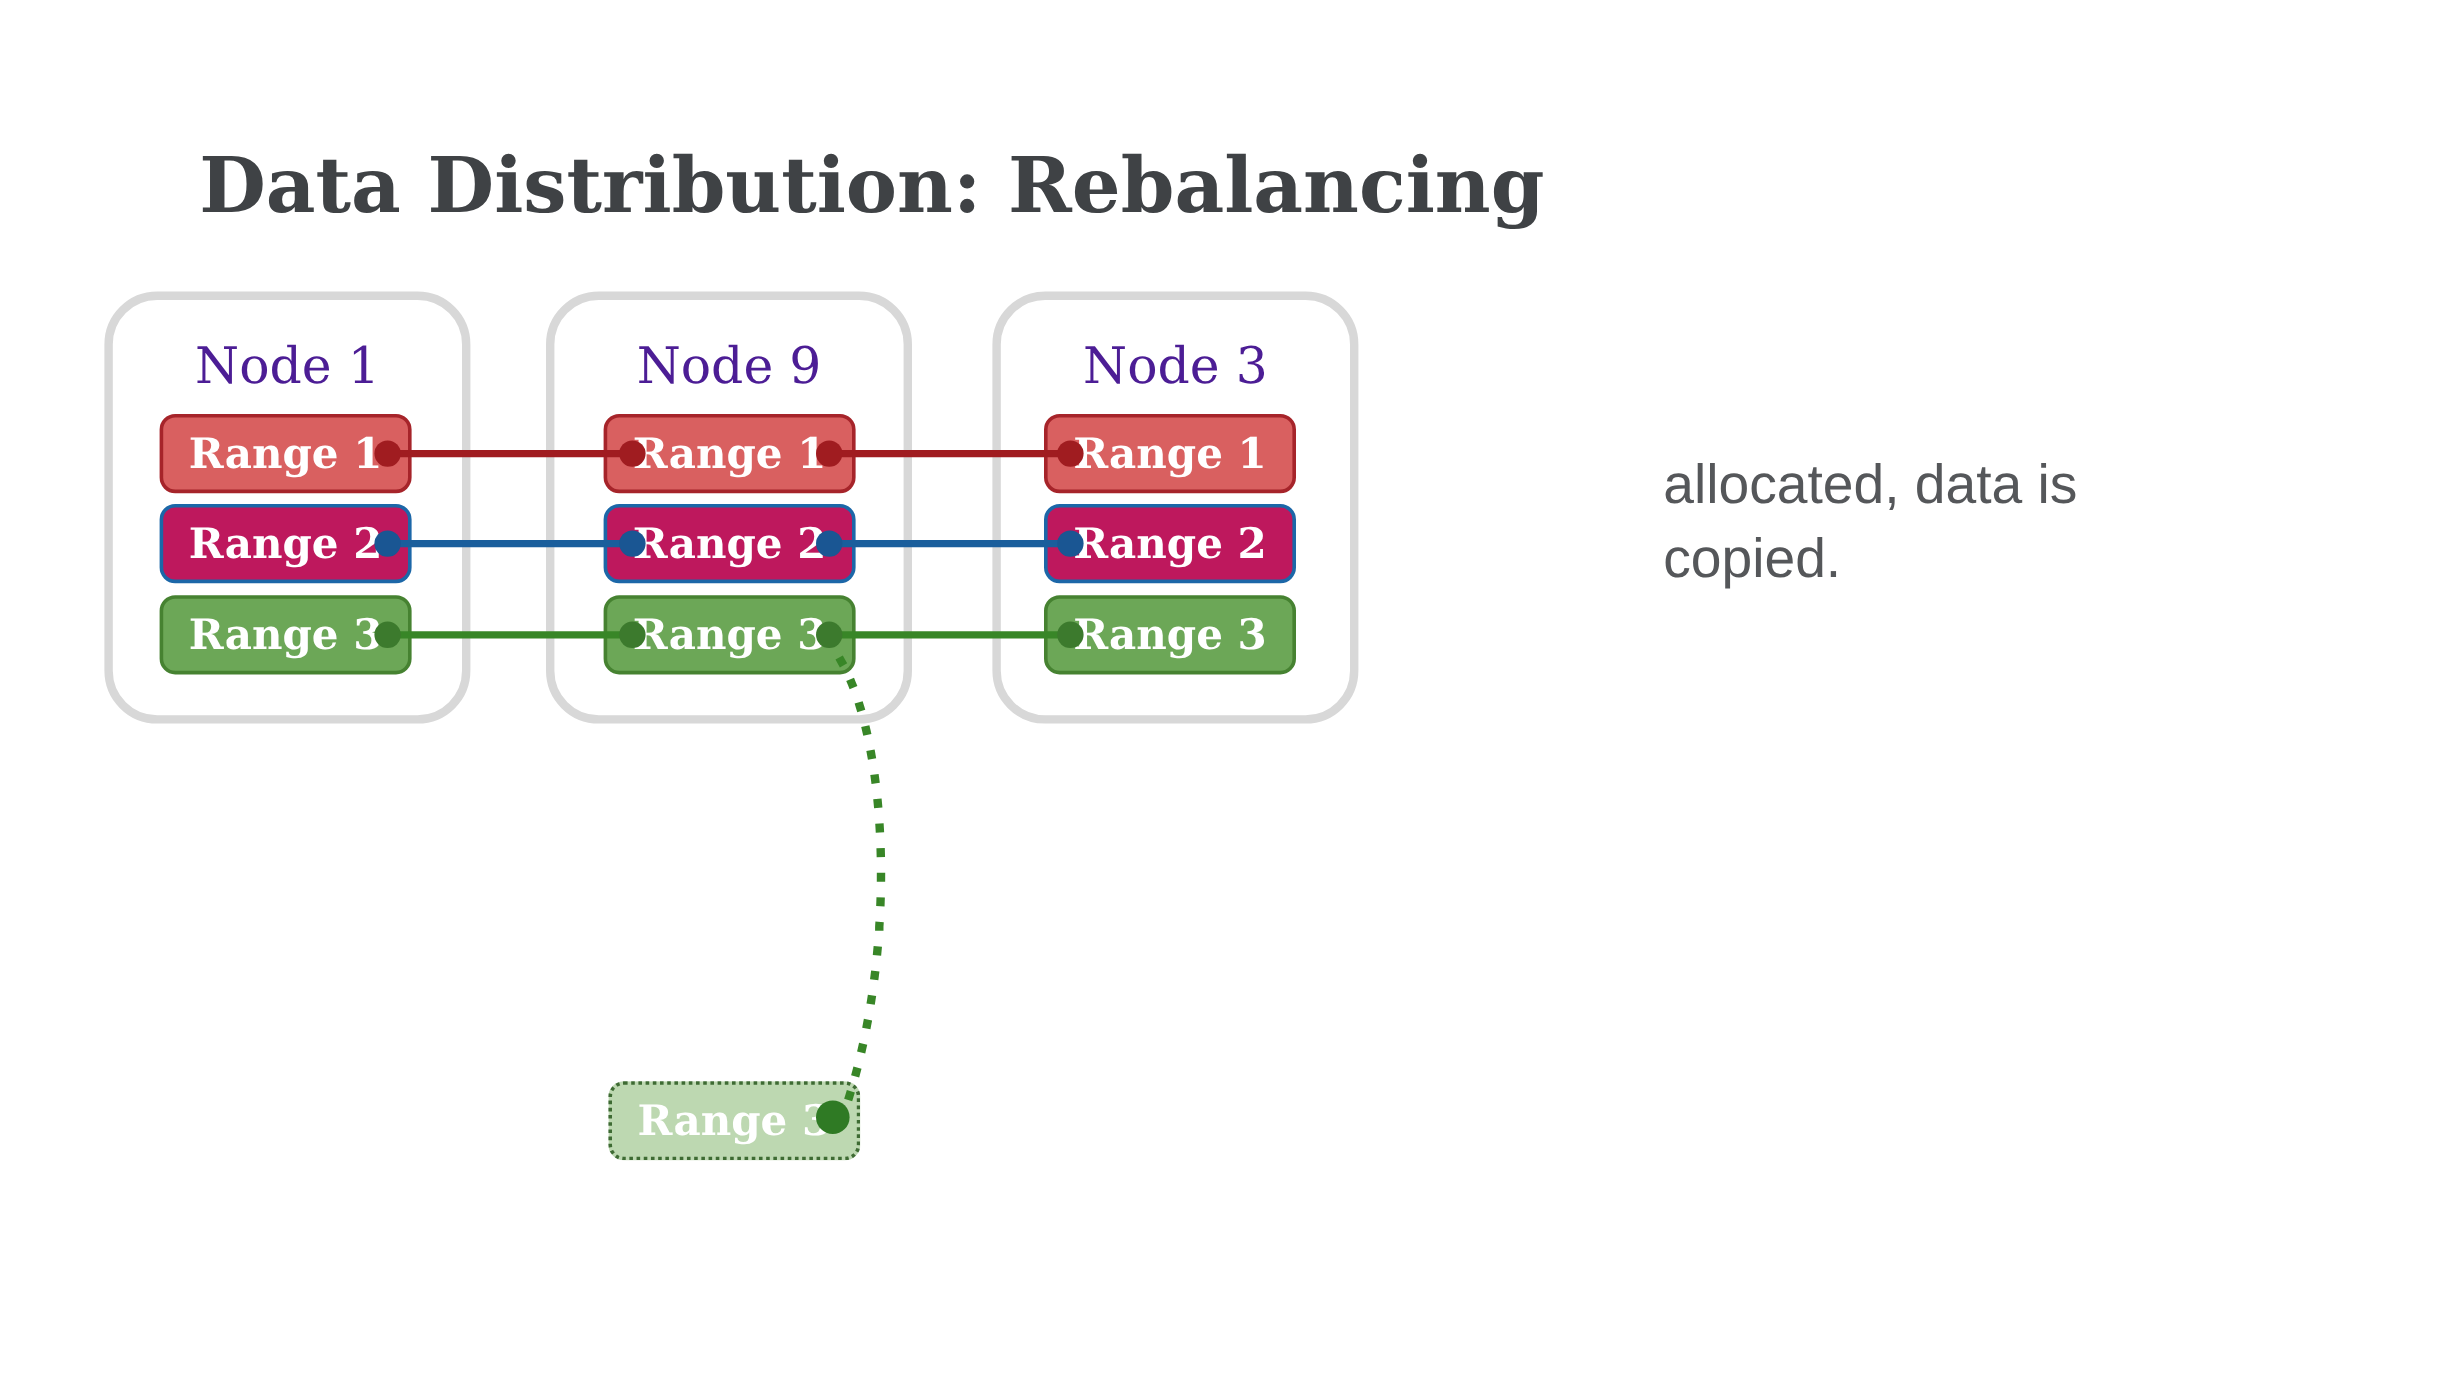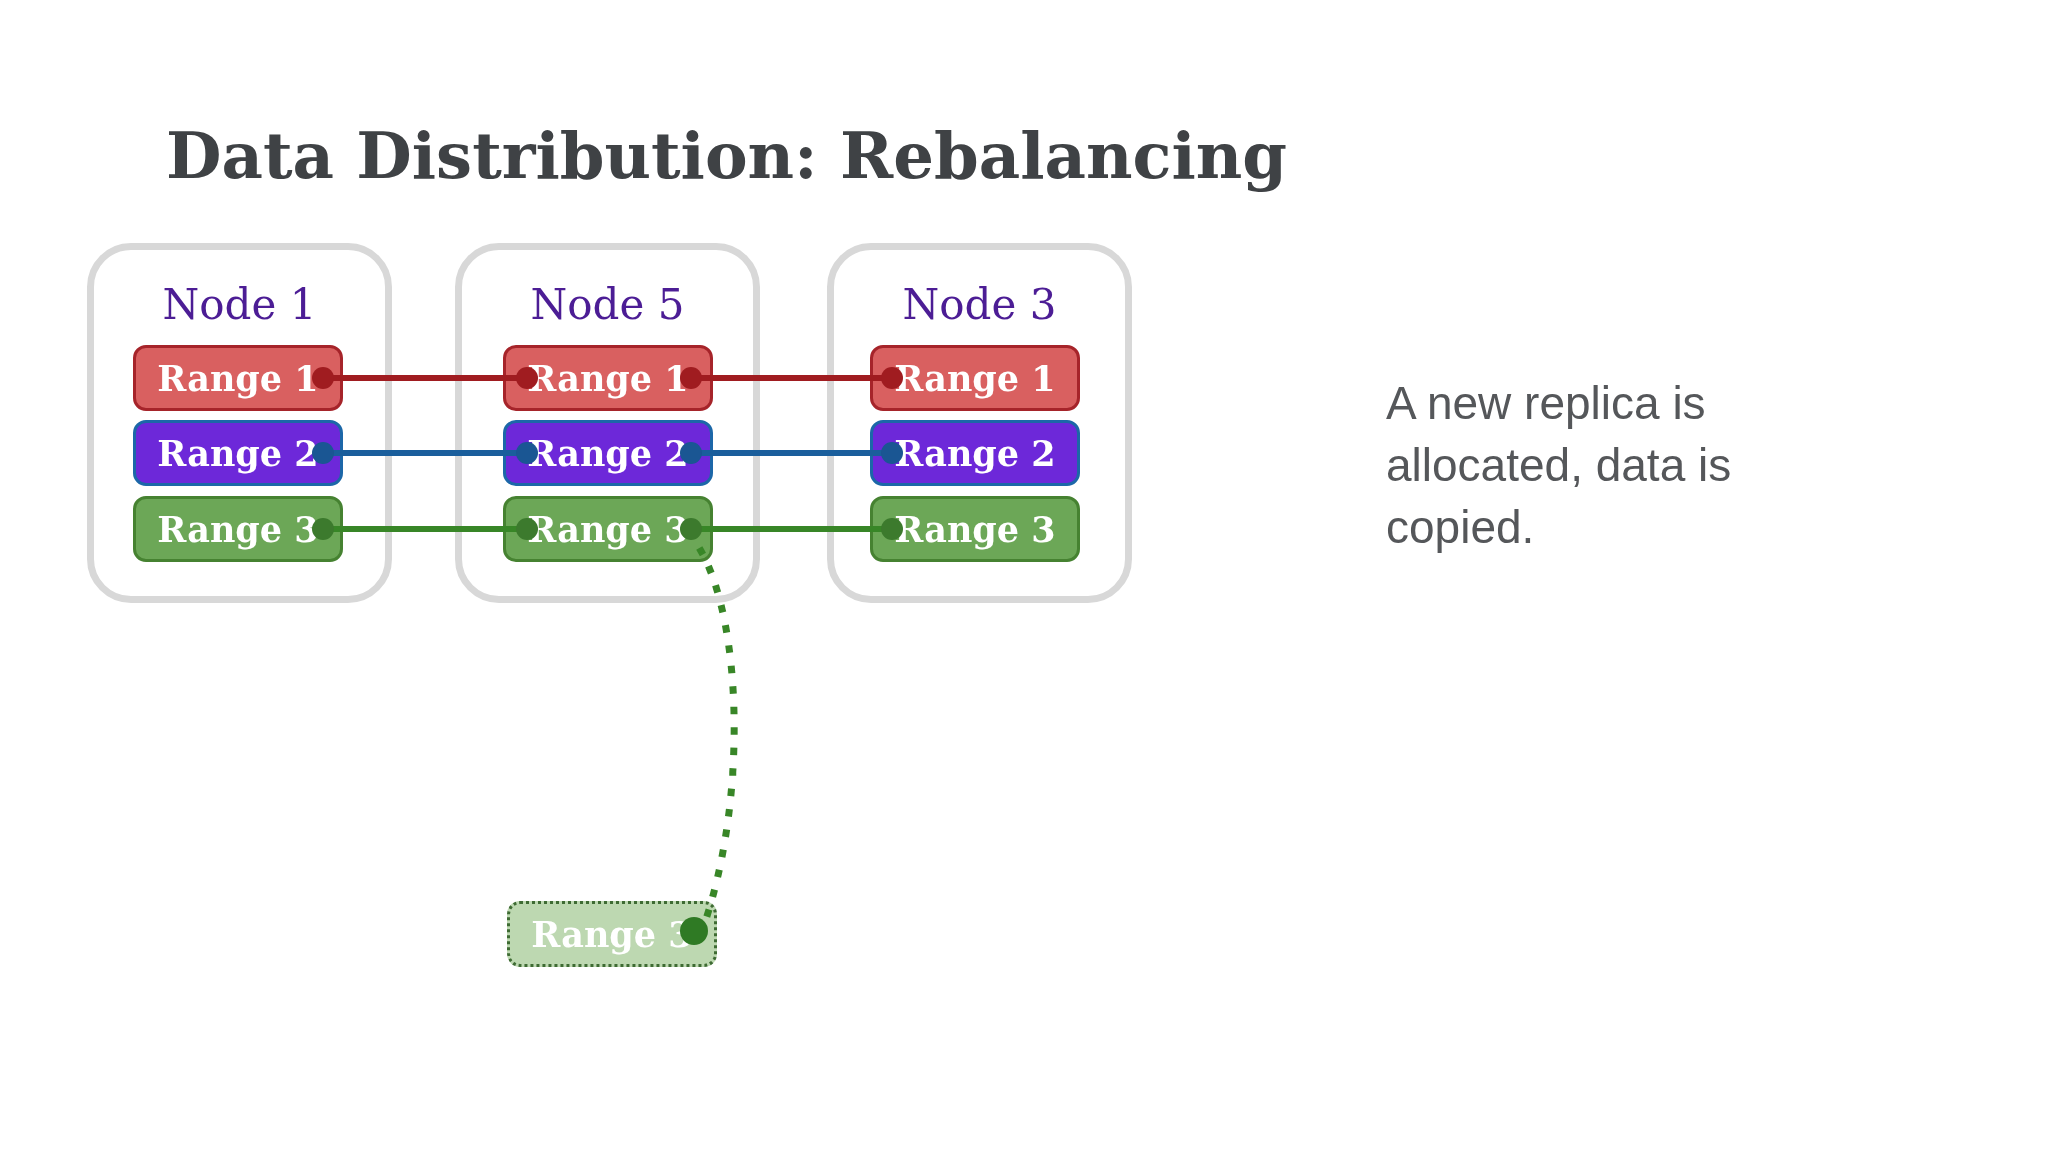--- a/index.html
+++ b/index.html
@@ -43,21 +43,21 @@
     box-sizing:border-box;
     width:210px;height:66px;
     border-radius:13px;
     display:flex;align-items:center;justify-content:center;
     font-size:35px;
     font-weight:700;
     color:#ffffff;
     z-index:2;
   }
   .range.red  {background:#D96060;border:3px solid #A6242A;}
-  .range.blue {background:#6d28d9;border:3px solid #1C67A8;}
+  .range.blue {background:#be185d;border:3px solid #1C67A8;}
   .range.green{background:#6CA757;border:3px solid #468231;}
   .range.green-pending{
     background:#BDD8B1;
     border:3px dotted #3E6B33;
   }
   
   .n1r1{left:133px;top:345px;} .n1r2{left:133px;top:420px;} .n1r3{left:133px;top:496px;}
   .n2r1{left:503px;top:345px;} .n2r2{left:503px;top:420px;} .n2r3{left:503px;top:496px;}
   .n3r1{left:870px;top:345px;} .n3r2{870px;top:345px;}
   .n3r1{left:870px;top:345px;} .n3r2{left:870px;top:420px;} .n3r3{left:870px;top:496px;}
@@ -81,21 +81,21 @@
 <body>
 
 <div class="stage">
 
   <div class="slide-title">Data Distribution: Rebalancing</div>
 
   <div class="node node-1">
     <div class="node-title">Node 1</div>
   </div>
   <div class="node node-2">
-    <div class="node-title">Node 5</div>
+    <div class="node-title">Node 9</div>
   </div>
   <div class="node node-3">
     <div class="node-title">Node 3</div>
   </div>
 
   <div class="range red   n1r1">Range 1</div>
   <div class="range blue  n1r2">Range 2</div>
   <div class="range green n1r3">Range 3</div>
 
   <div class="range red   n2r1">Range 1</div>
@@ -137,18 +137,17 @@
       <circle cx="892" cy="529" r="11" fill="#3C7A2D"></circle>
     </g>
 
     <g>
       <path d="M 701 551 C 741 622, 747 790, 707 916" fill="none" stroke="#388627" stroke-width="7" stroke-dasharray="0.5 20" stroke-linecap="square"></path>
       <circle cx="694" cy="931" r="14" fill="#2F7A24"></circle>
     </g>
   </svg>
 
   <div class="caption">
-    <div>A new replica is</div>
     <div>allocated, data is</div>
     <div>copied.</div>
   </div>
 
 </div>
 
 </body></html>

